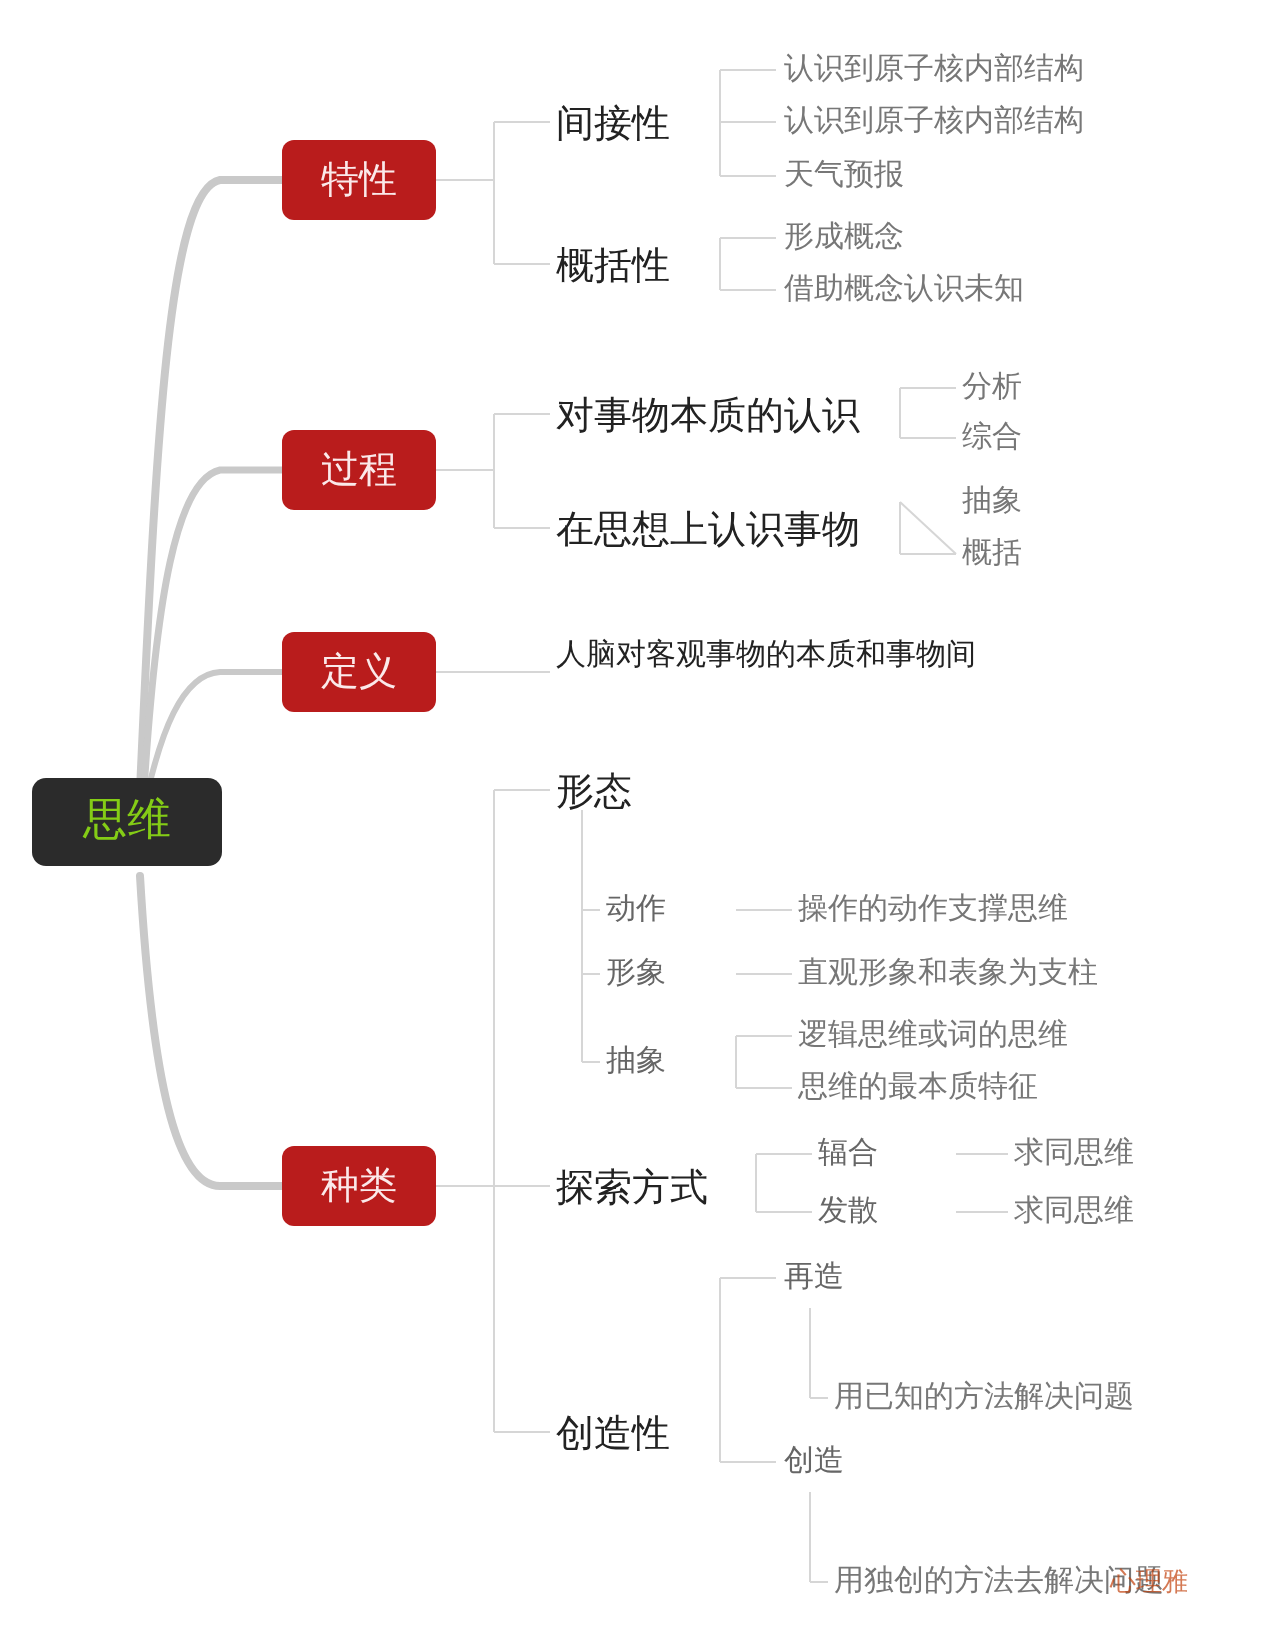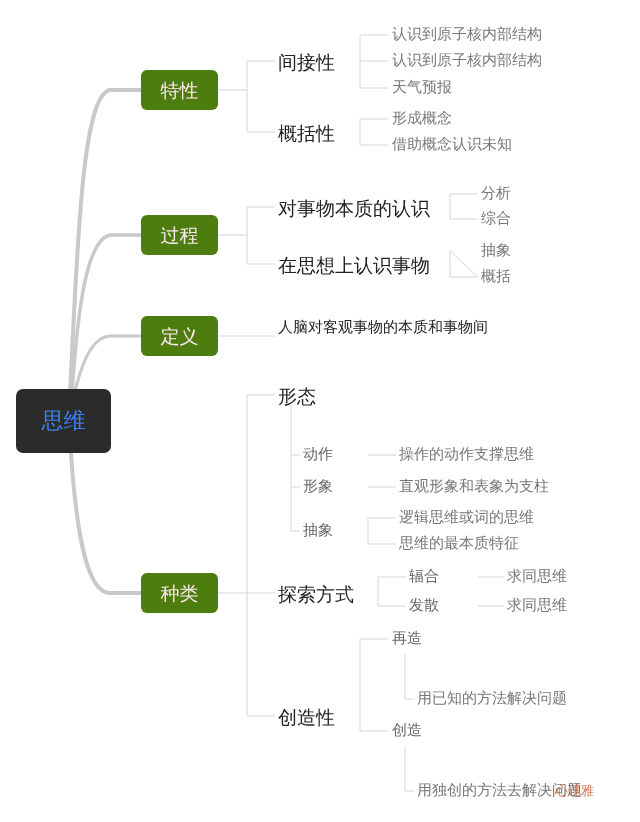--- a/index.html
+++ b/index.html
@@ -1,22 +1,22 @@
 <!DOCTYPE html>
 <html><head>
 <meta charset="utf-8">
 <style>
   html, body { margin:0; padding:0; background:#ffffff; }
   body { width:640px; height:822px; position:relative; overflow:hidden;
          font-family: "DejaVu Sans", "Liberation Sans", sans-serif; }
   #lines { position:absolute; left:0; top:0; width:640px; height:822px; }
   .node { position:absolute; white-space:nowrap; line-height:1; }
-  .root { left:16px; top:389px; width:95px; height:64px; background:#2b2b2b; color:#3b82f6;
+  .root { left:16px; top:389px; width:95px; height:44px; background:#2b2b2b; color:#84cc16;
           border-radius:7px; font-size:22px; display:flex; align-items:center; justify-content:center; }
-  .cat { width:77px; height:40px; background:#4d7c0f; color:#fbe9ea; border-radius:6px;
+  .cat { width:77px; height:40px; background:#b91c1c; color:#fbe9ea; border-radius:6px;
          font-size:19px; display:flex; align-items:center; justify-content:center; left:141px; }
   .l1 { font-size:19px; color:#222; }
   .l2 { font-size:15px; color:#666; }
   .l3 { font-size:15px; color:#777; }
   .def { font-size:15px; color:#222; line-height:17px; }
   .wm { position:absolute; left:555px; top:782px; font-size:13px; color:#c2410c; opacity:.7; }
 </style>
 </head>
 <body>
 

